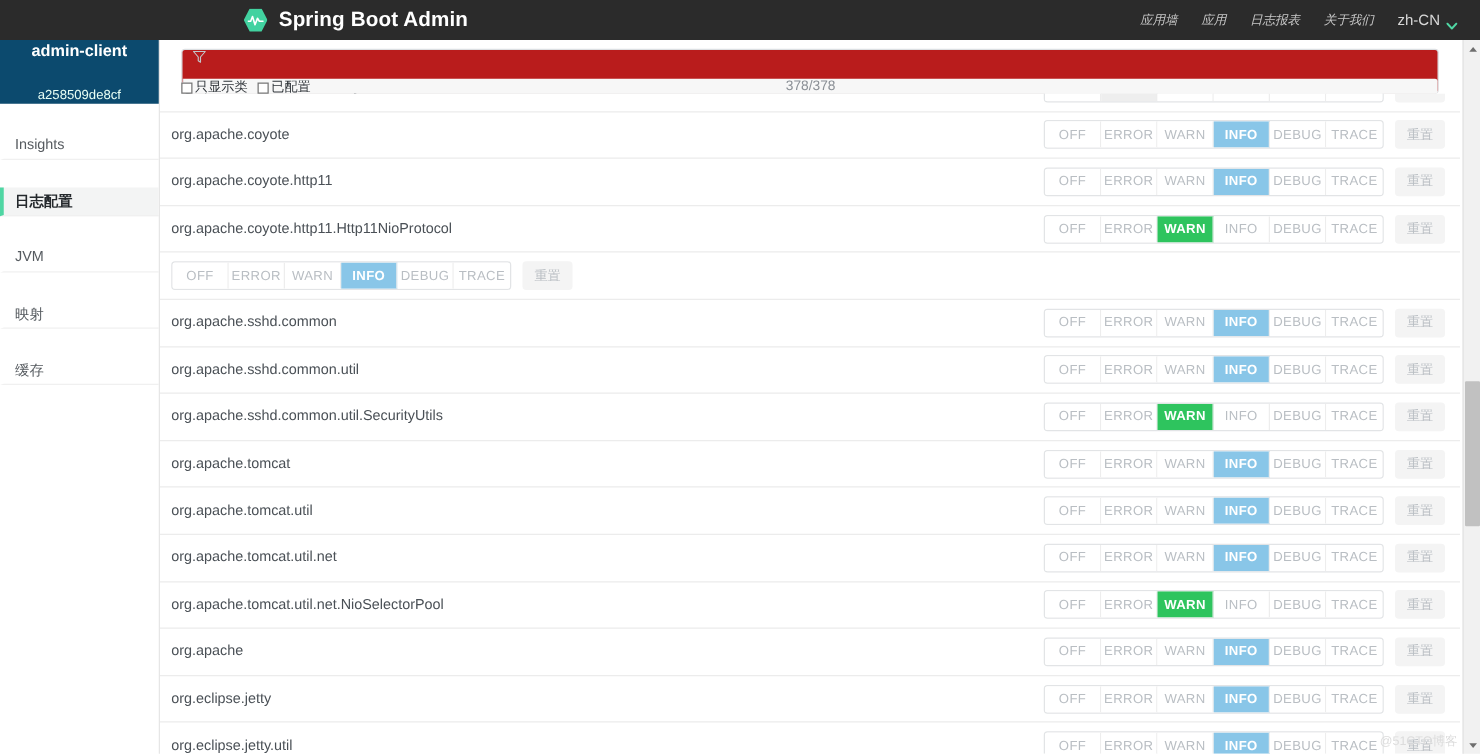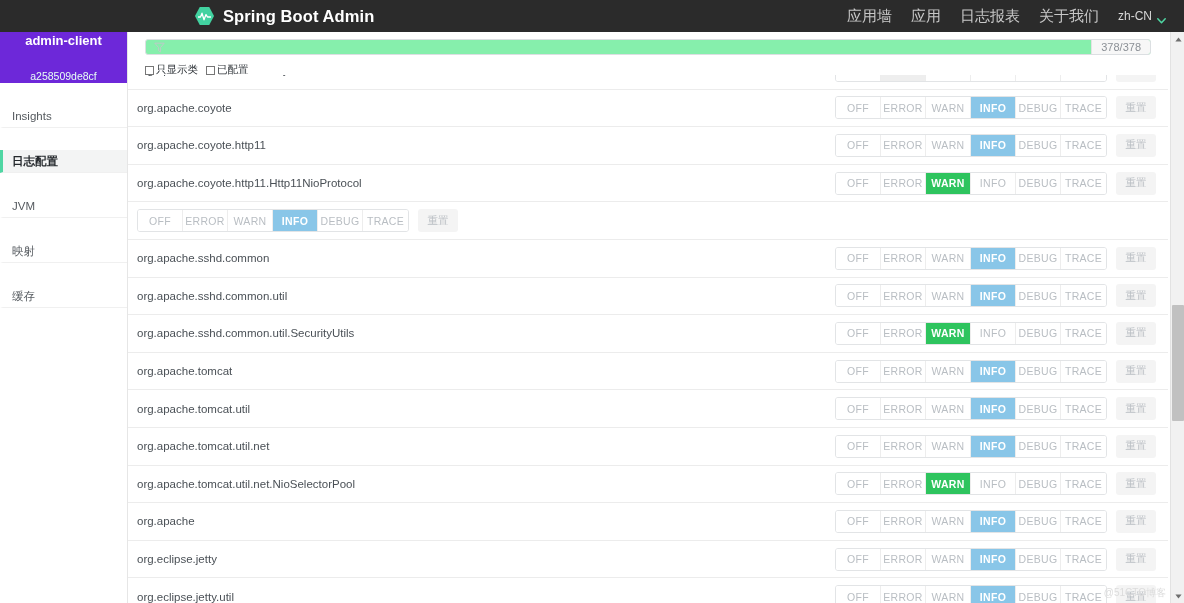--- a/index.html
+++ b/index.html
@@ -30,40 +30,40 @@
   .logo-hex svg { display: block; }
   #brand-text {
     color: #ffffff; font-size: 16.5px; font-weight: bold;
     letter-spacing: .1px;
   }
   #nav-links {
     position: absolute; right: 18px; top: 0; height: 32px;
     display: flex; align-items: center; gap: 19px;
   }
   .nav-link {
-    color: #c8c8c8; font-size: 15px; text-decoration: none;
-    cursor: pointer; white-space: nowrap;
+    color: #c8c8c8; font-size: 10px; text-decoration: none;
+    cursor: pointer; white-space: nowrap; font-style: italic;
   }
   #nav-lang {
     display: flex; align-items: center; gap: 5px;
     color: #d8d8d8; font-size: 12px; cursor: pointer;
   }
   .chevron {
     width: 9px; height: 6px; display: block;
   }
 
   
   #sidebar {
     position: absolute; top: 32px; left: 0;
     width: 128px; height: 571px;
     background: #ffffff;
     border-right: 1px solid #e6e6e6;
   }
   #sidebar-header {
-    height: 51px; background: #6d28d9;
+    height: 51px; background: #0c4a6e;
     display: flex; flex-direction: column;
     align-items: center; justify-content: center; gap: 21px;
   }
   #sidebar-app-name {
     color: #ffffff; font-size: 13px; font-weight: bold; line-height: 15px;
   }
   #sidebar-app-id {
     color: #e8fff5; font-size: 10.5px; line-height: 14px;
   }
   .sidebar-item {
@@ -84,25 +84,26 @@
     width: 1056px; height: 571px;
     background: #ffffff; overflow: hidden;
   }
   #filter-bar {
     position: absolute; top: 0; left: 0;
     width: 1040px; height: 39px;
     padding: 7px 17px 0 17px;
   }
   #search-wrap {
     position: relative;
-    height: 16px;
+    height: 36px;
     display: flex; align-items: stretch;
     border: 1px solid #dcdfe2;
     border-radius: 3px;
-    background: #86efac;
+    background: #b91c1c;
+    flex-direction: column;
   }
   #search-icon-box {
     width: 26px; display: flex; align-items: center; justify-content: center;
   }
   #search-input {
     flex: 1; border: 0; outline: none;
     font-family: "Liberation Sans", sans-serif;
     font-size: 11.5px; color: #444; background: transparent;
   }
   #search-count {

